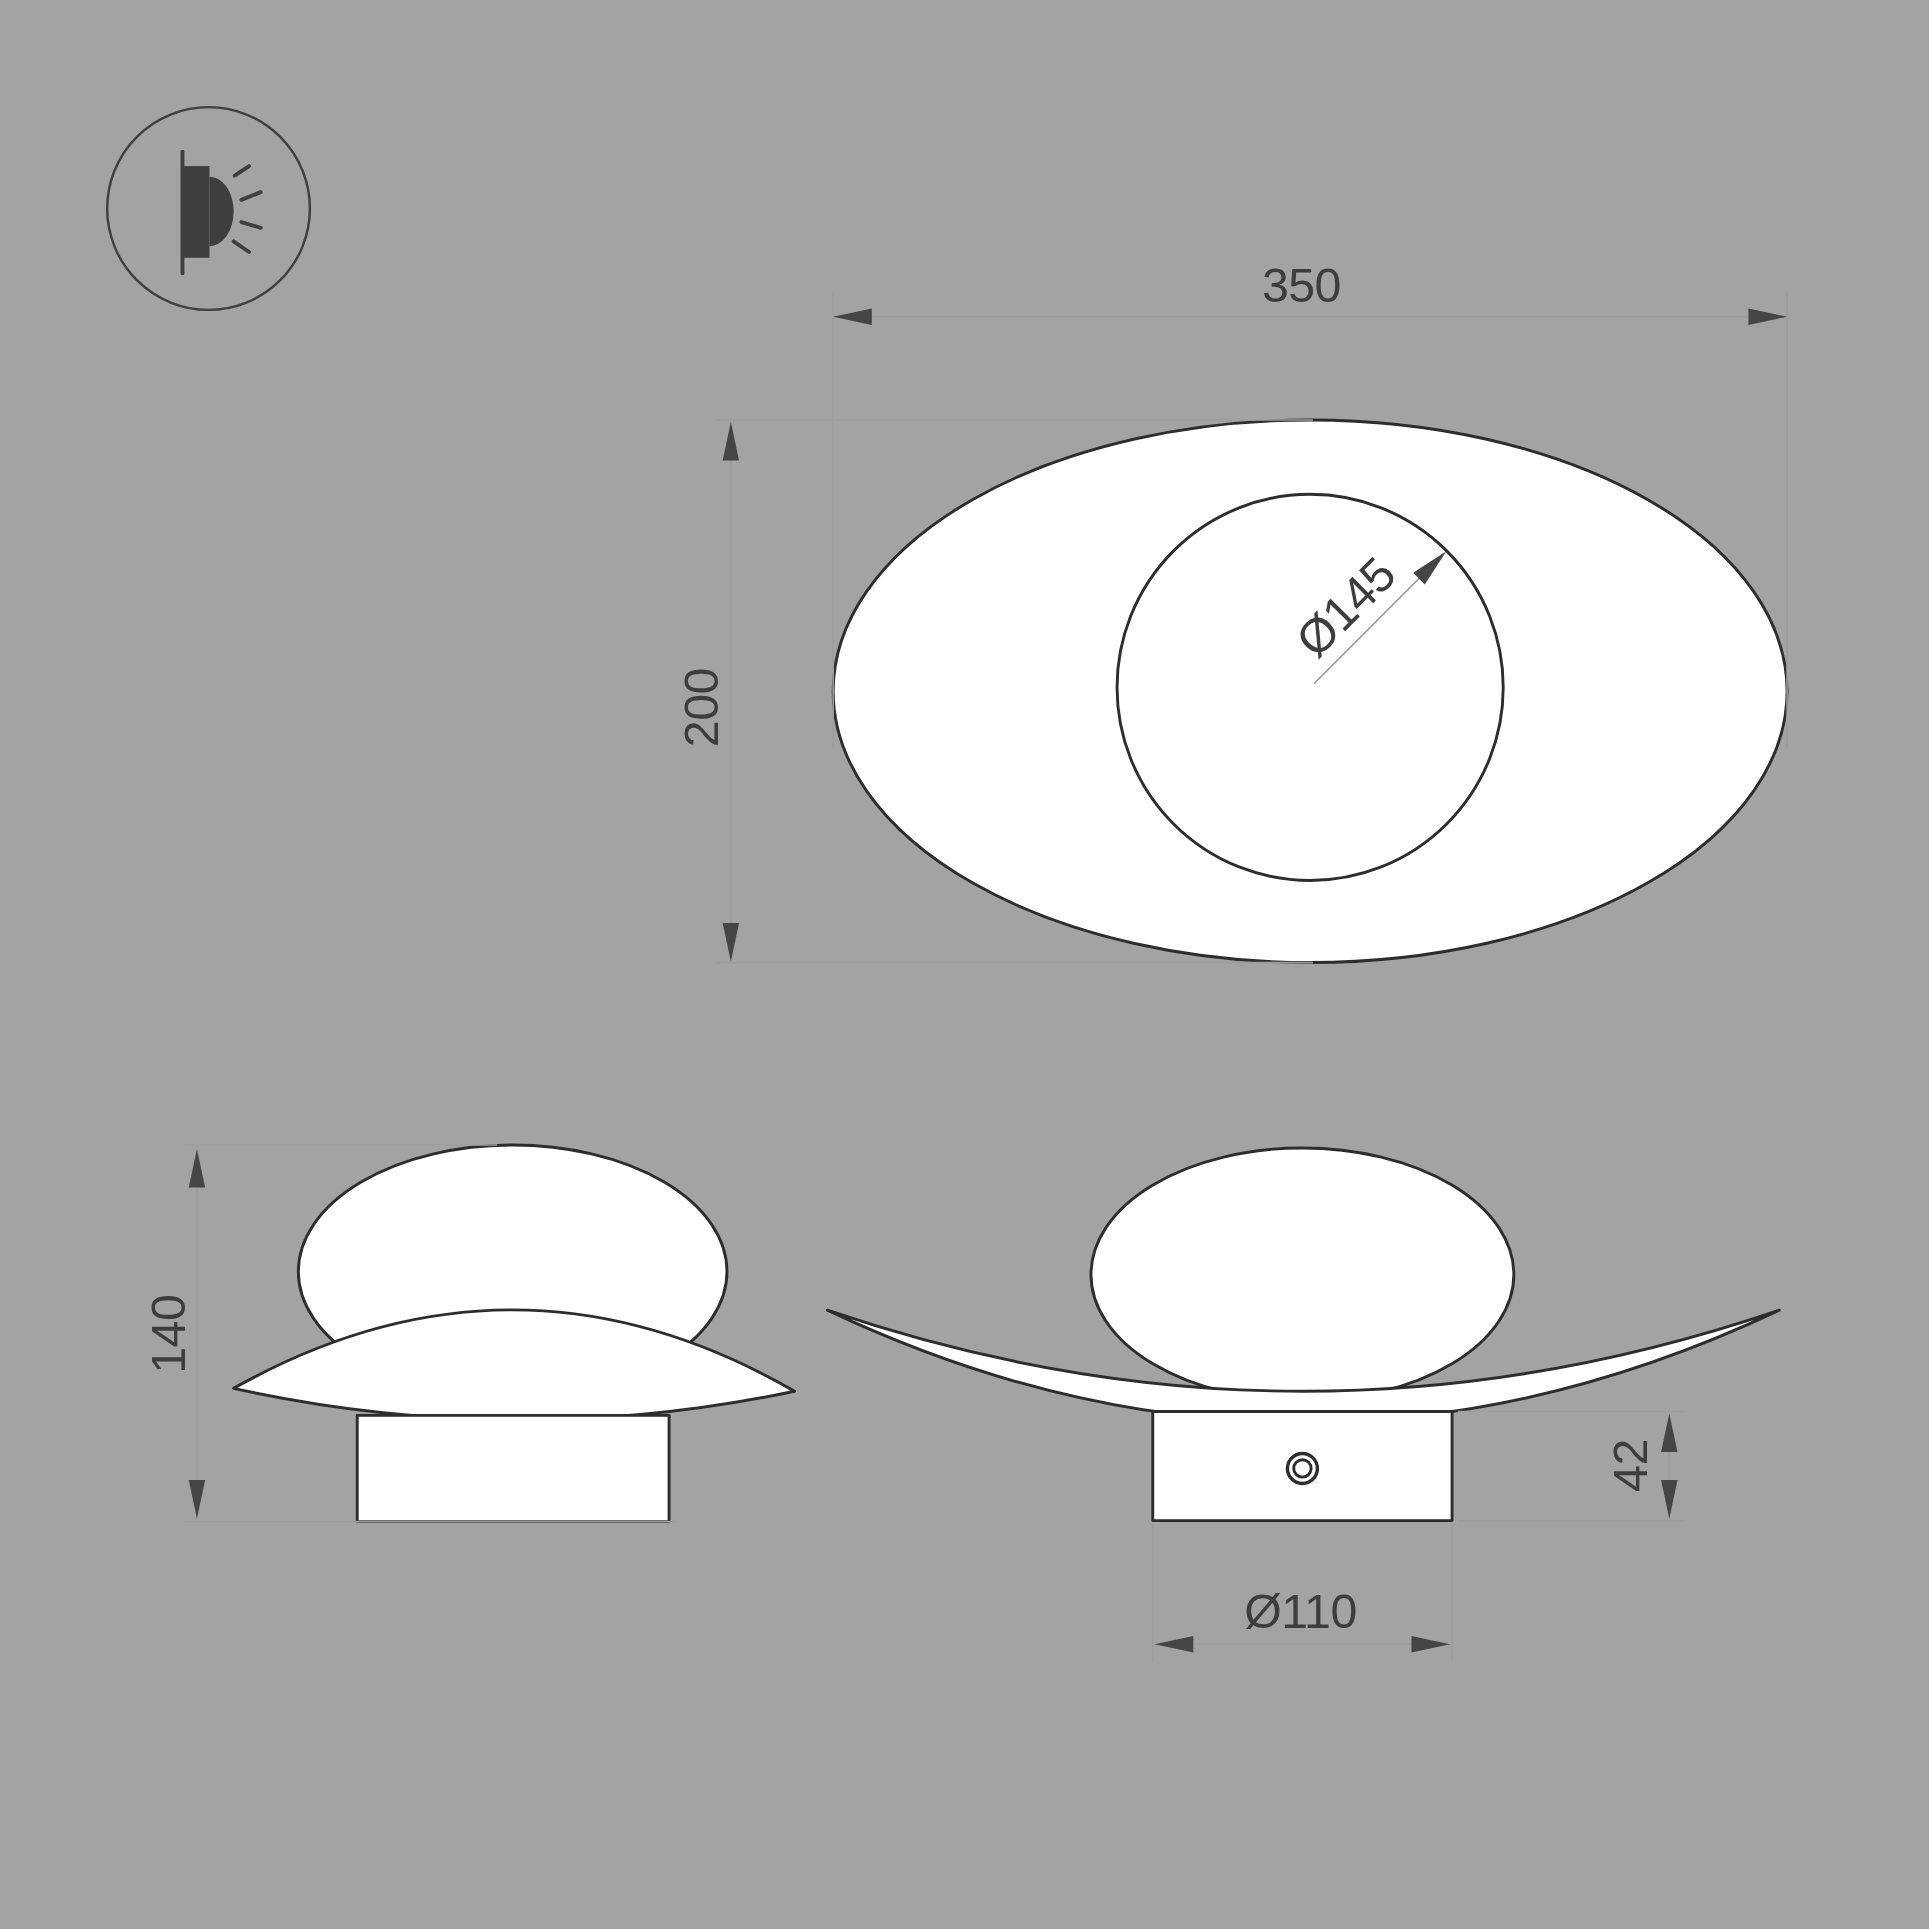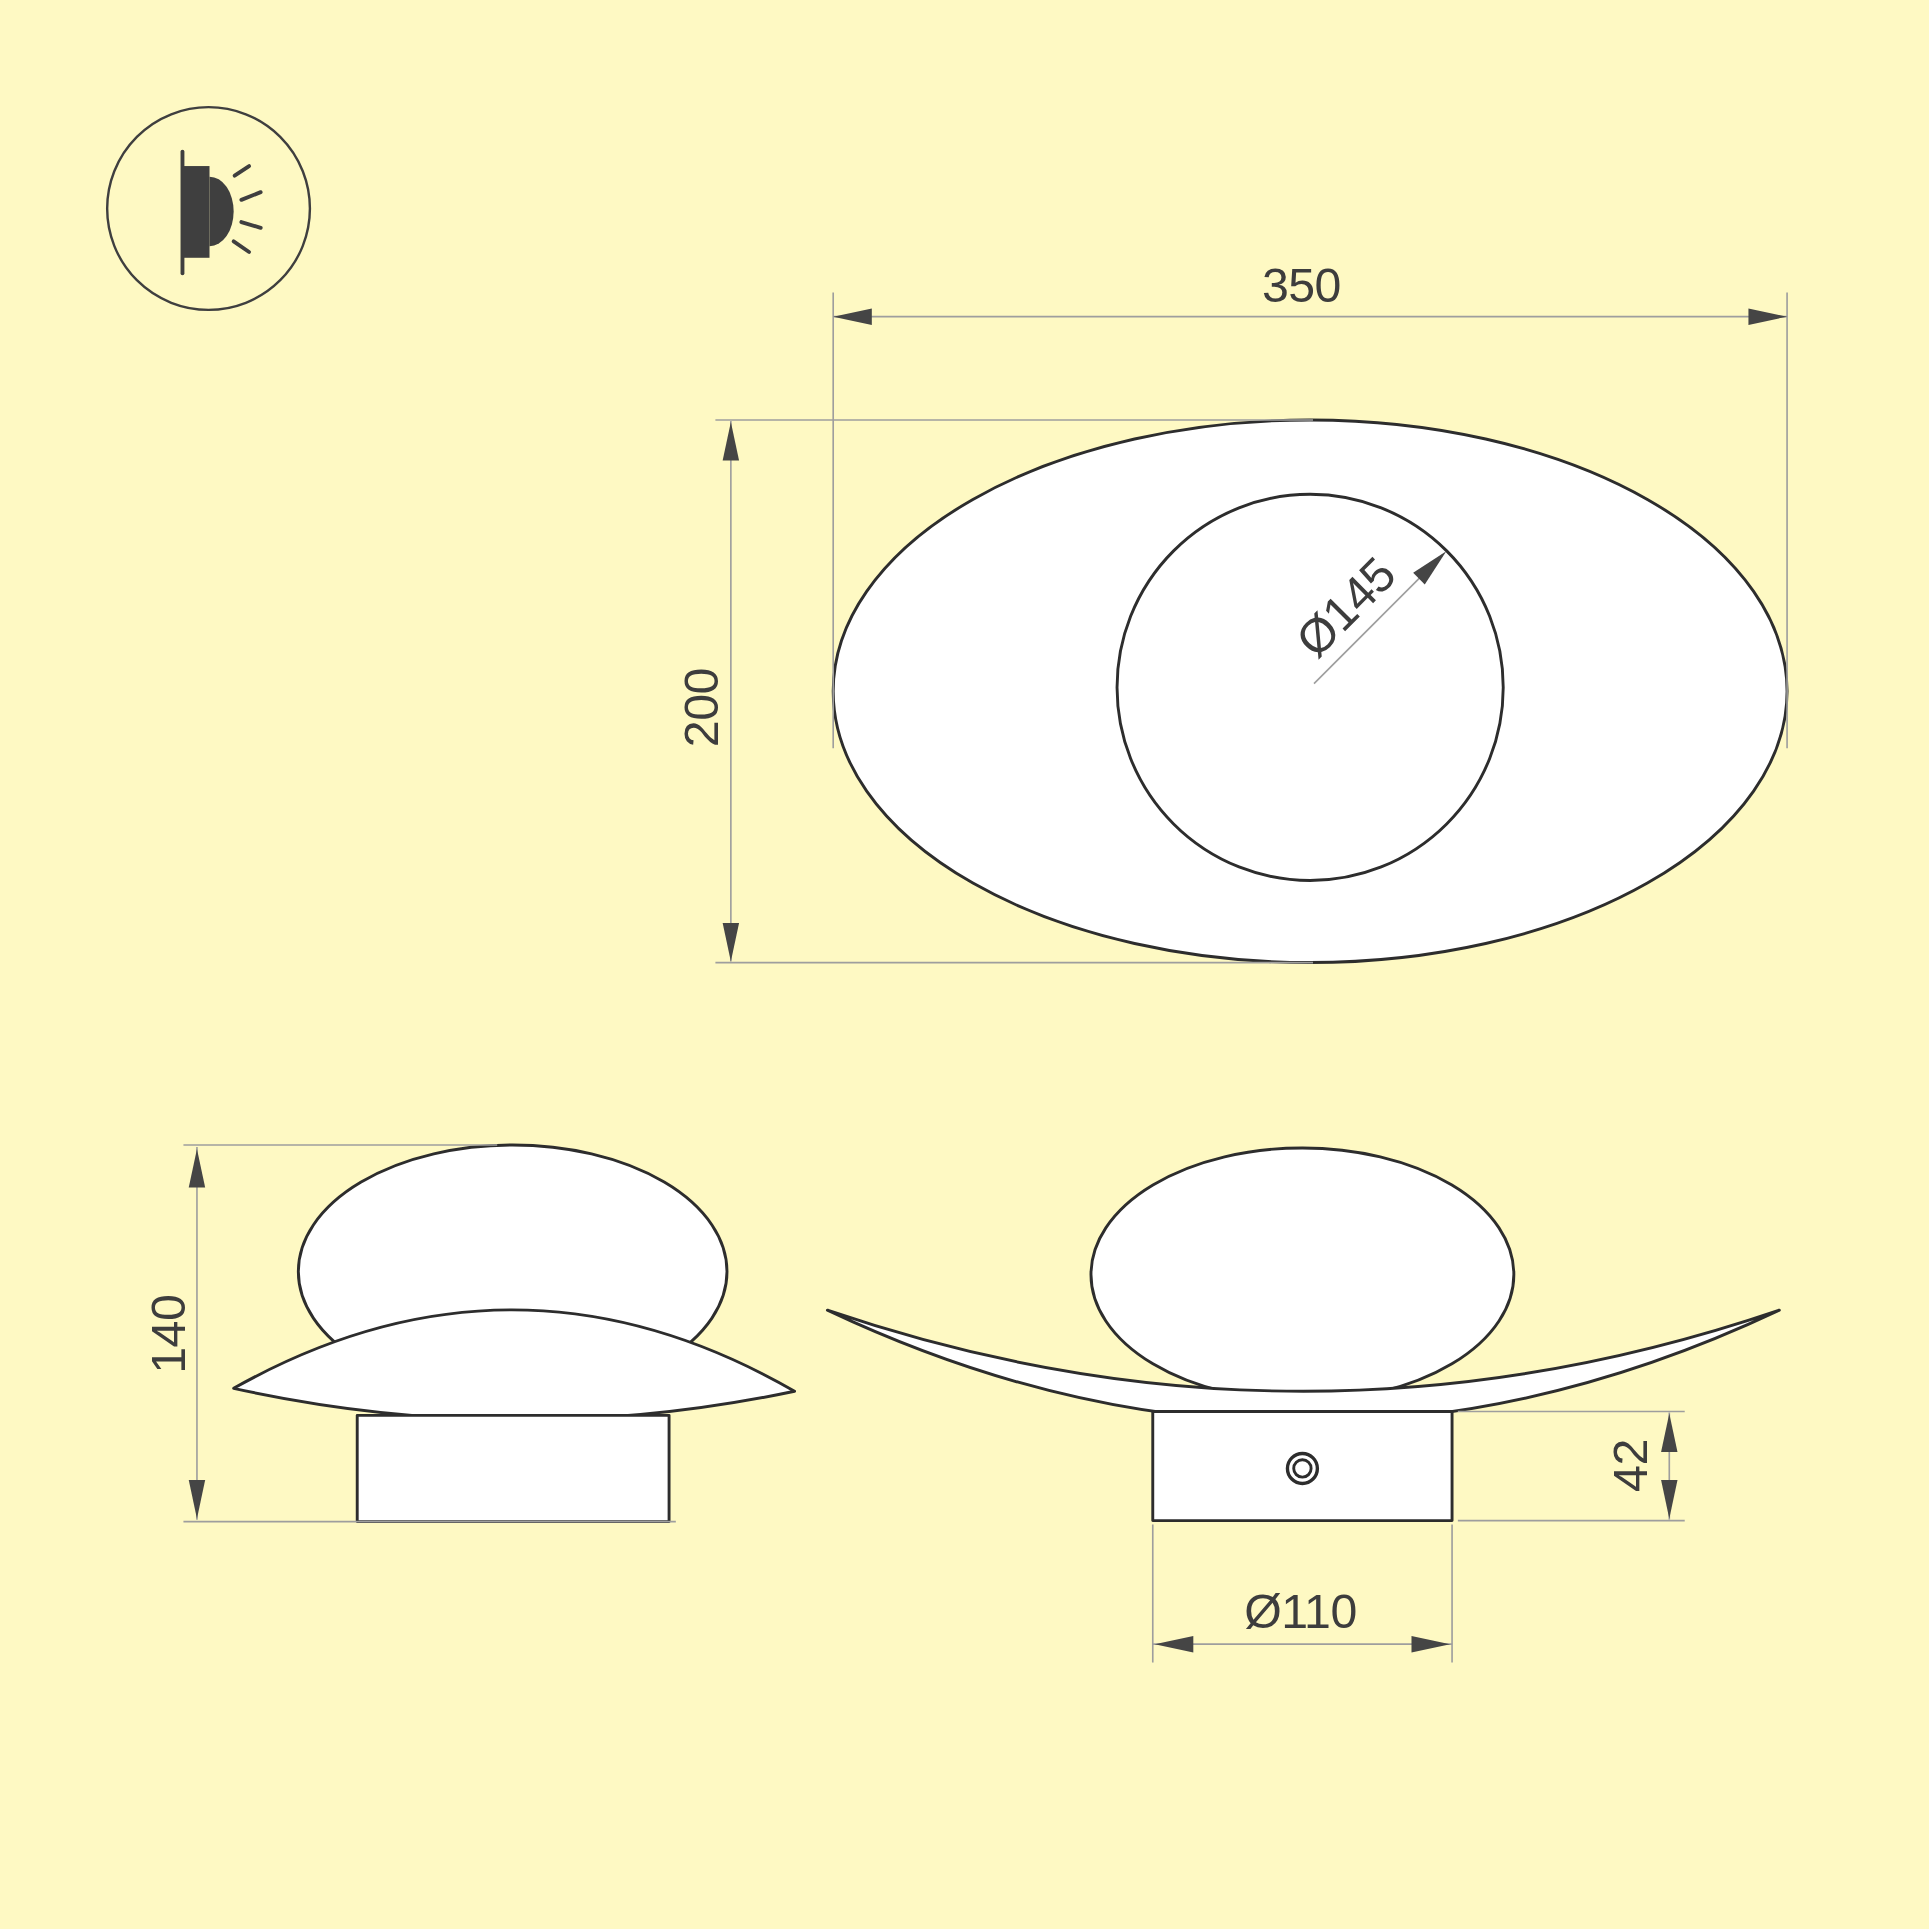--- a/index.html
+++ b/index.html
@@ -7,21 +7,21 @@
     padding: 0;
     background: #ffffff;
     width: 1929px;
     height: 1929px;
     font-family: "Liberation Sans", sans-serif;
   }
   .stage {
     position: relative;
     width: 1929px;
     height: 1929px;
-    background: #fef9c3;
+    background: #a3a3a3;
     overflow: hidden;
   }
   svg { display: block; }
   .outline {
     fill: none;
     stroke: #2d2d2d;
     stroke-width: 3;
     stroke-linejoin: round;
   }
   .outline-filled {

